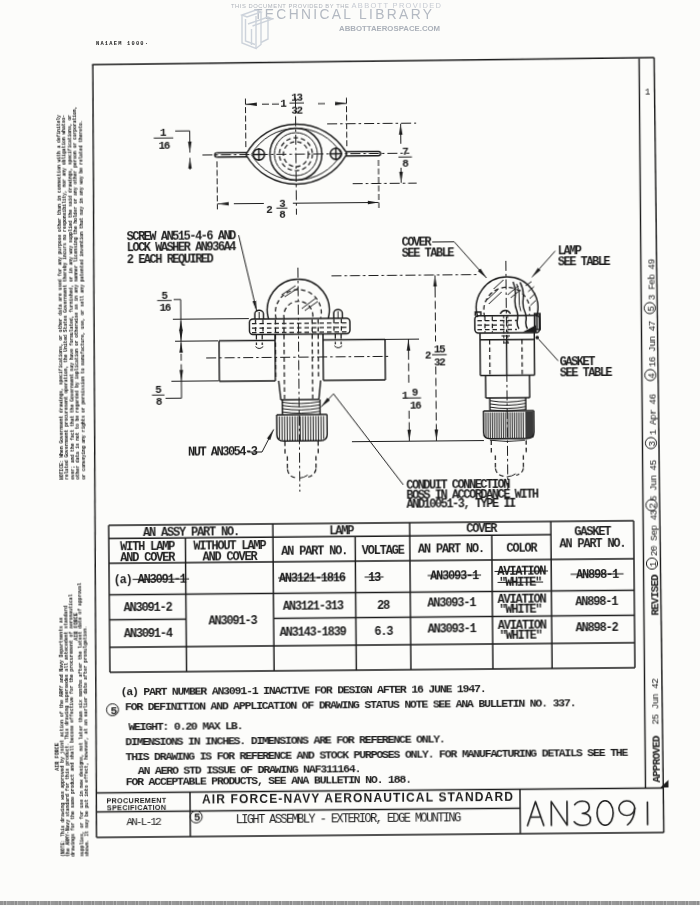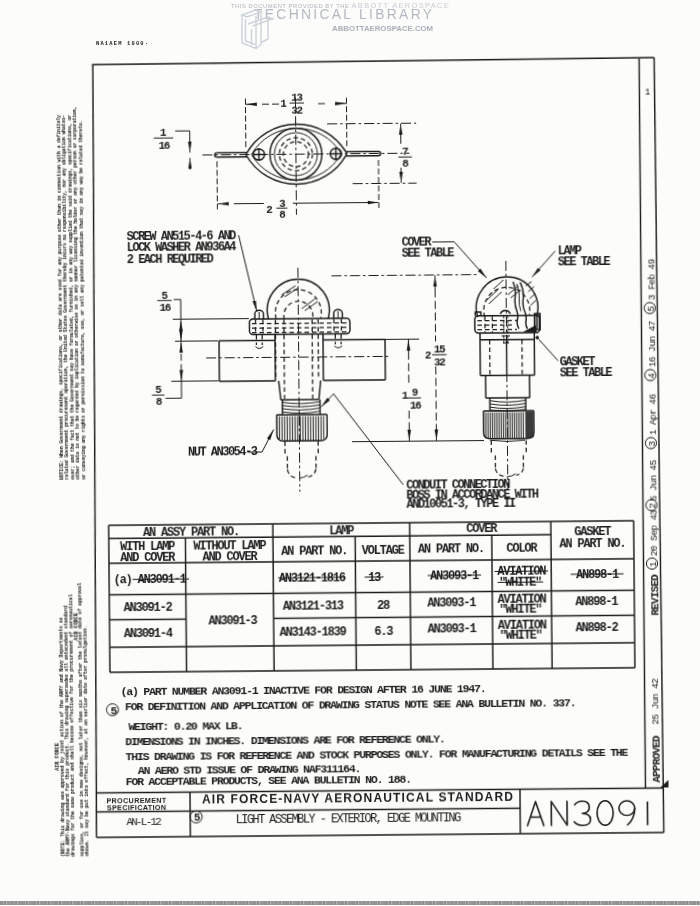--- a/index.html
+++ b/index.html
@@ -13,23 +13,23 @@
 .ts{font-size:7.2px;font-weight:700;letter-spacing:0.35px;font-family:"Liberation Sans",sans-serif}
 .mid{text-anchor:middle}
 .s1{stroke:#1c1c1c;stroke-width:1.45;fill:none}
 .s0{stroke:#1c1c1c;stroke-width:1;fill:none}
 .sd{stroke:#1c1c1c;stroke-width:1.25;fill:none;stroke-dasharray:4.5 3}
 .cl{stroke:#1c1c1c;stroke-width:1;fill:none;stroke-dasharray:10 3 2.5 3}
 .dim{stroke:#1c1c1c;stroke-width:1;fill:none}
 .gray{position:absolute}
 </style></head><body>
 
-<div class="wm" style="left:231px;top:1px;font-size:5.8px;letter-spacing:0.55px;color:#aeb3bb">THIS DOCUMENT PROVIDED BY THE <span style="font-size:7.5px;letter-spacing:1.3px;color:#c6cbd3">ABBOTT AEROSPACE</span></div>
+<div class="wm" style="left:231px;top:1px;font-size:5.8px;letter-spacing:0.55px;color:#aeb3bb">THIS DOCUMENT PROVIDED BY THE <span style="font-size:7.5px;letter-spacing:1.3px;color:#c6cbd3">ABBOTT PROVIDED</span></div>
 <div class="wm" style="left:254px;top:7px;font-size:13.8px;letter-spacing:2.35px;color:#b3b9c2">TECHNICAL LIBRARY</div>
-<div class="wm" style="left:332px;top:23.5px;font-size:7.8px;letter-spacing:0px;color:#aab0b9;font-weight:700">ABBOTTAEROSPACE.COM</div>
+<div class="wm" style="left:339px;top:23.5px;font-size:7.8px;letter-spacing:0px;color:#aab0b9;font-weight:700">ABBOTTAEROSPACE.COM</div>
 
 <svg width="700" height="906" viewBox="0 0 700 906">
 <defs>
 <filter id="blur" x="-2%" y="-2%" width="104%" height="104%">
         <feGaussianBlur stdDeviation="0.33"></feGaussianBlur>
       </filter>
 <marker id="m" markerWidth="12" markerHeight="5" refX="11" refY="2.2" orient="auto">
         <path d="M0,0.4L11,2.2L0,4z" fill="#1c1c1c"></path>
       </marker>
 </defs>

